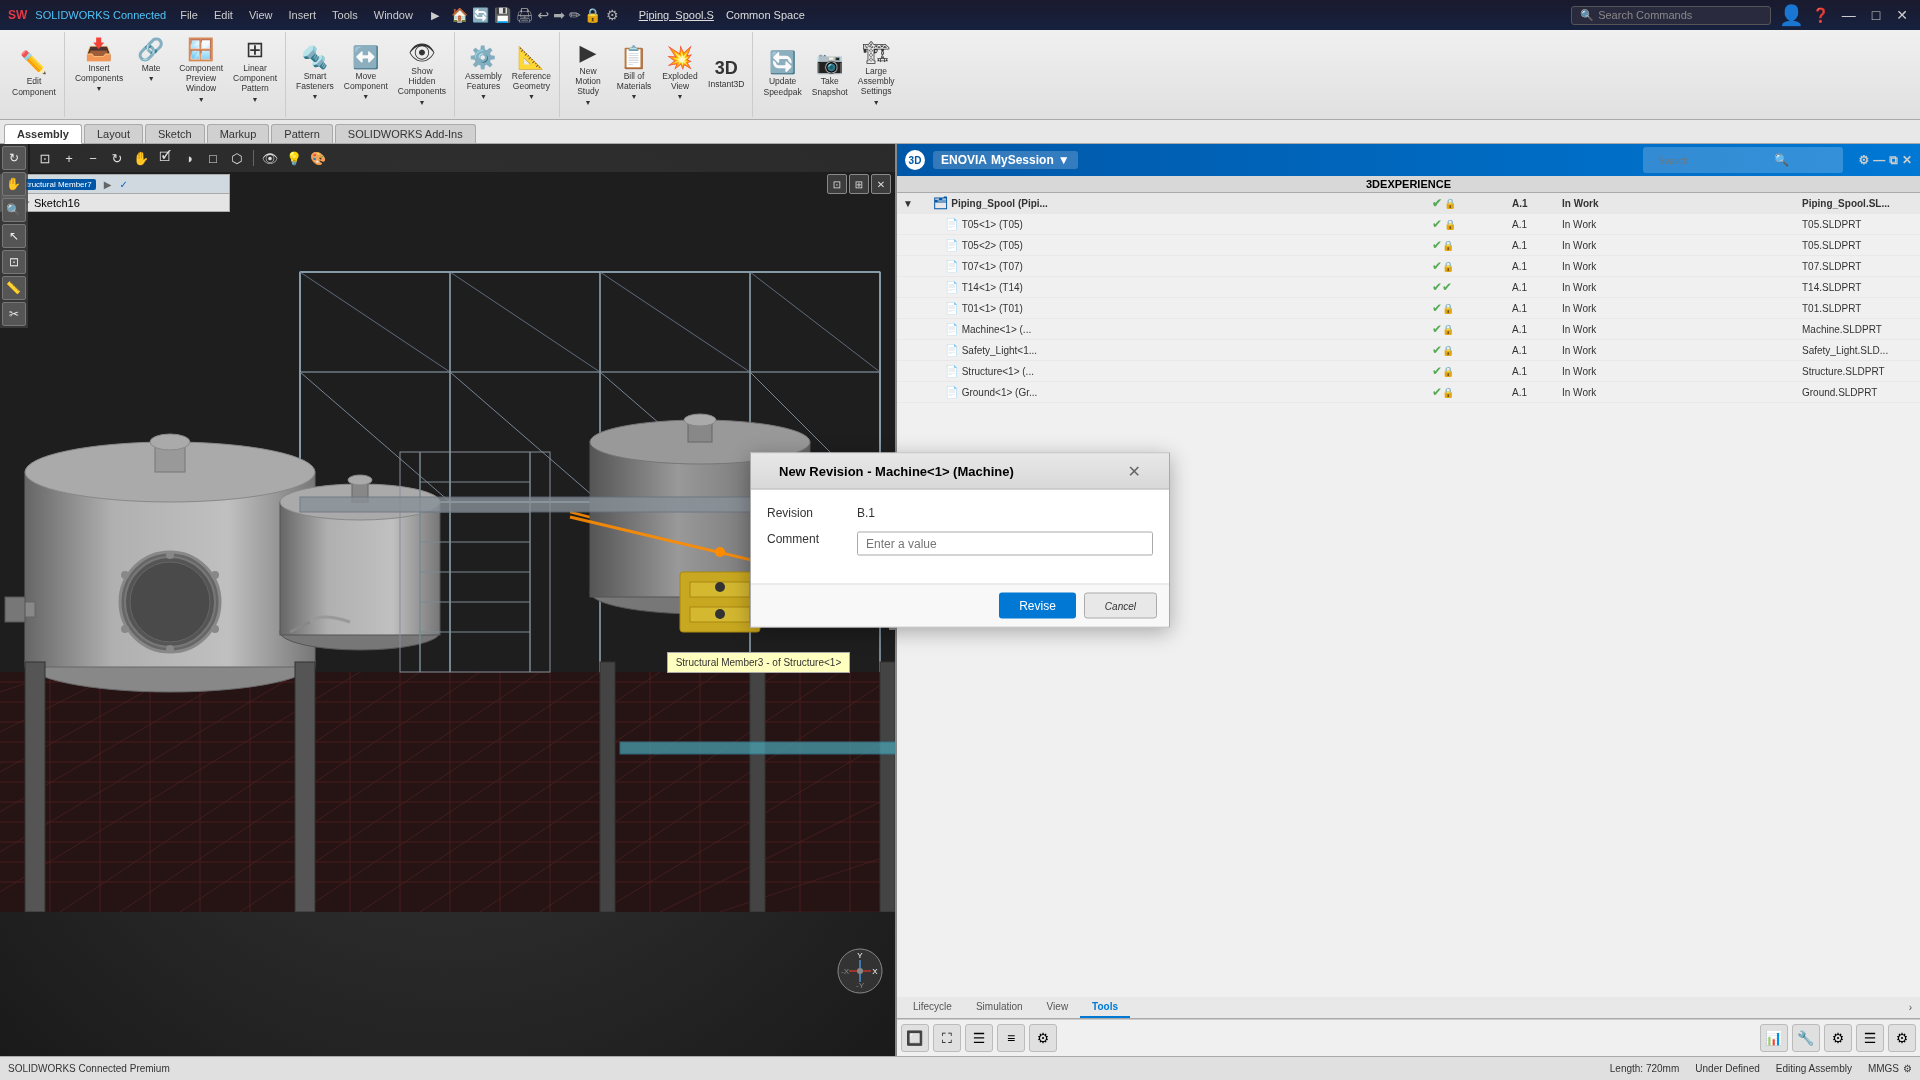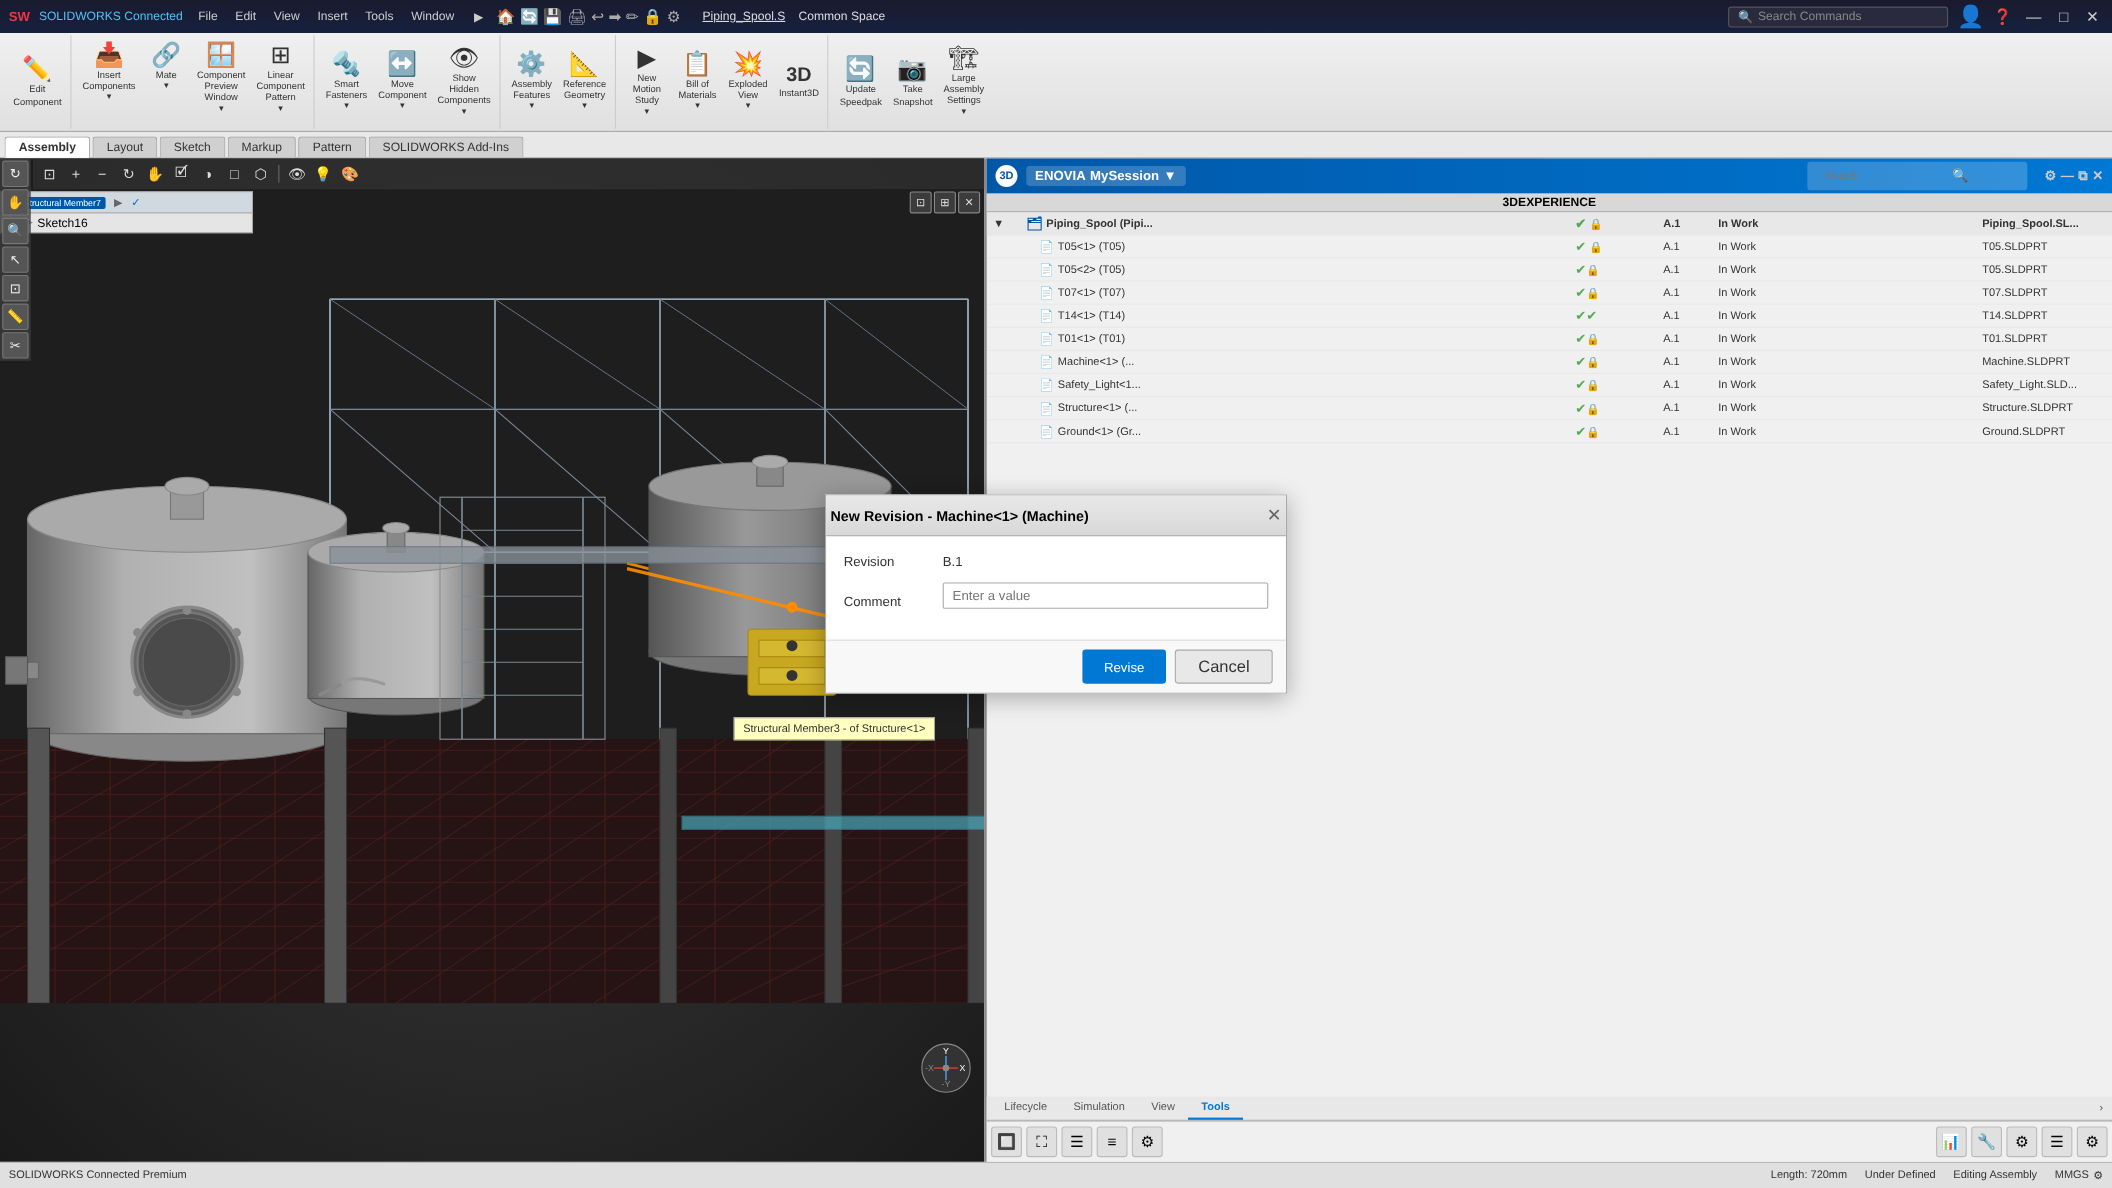--- a/index.html
+++ b/index.html
@@ -388,34 +388,34 @@
       transform: translate(-50%, -50%);
       width: 420px;
       background: white;
       border: 1px solid #aaa;
       box-shadow: 0 4px 20px rgba(0,0,0,0.3);
       z-index: 1000;
       font-size: 12px;
     }
     #revision-dialog-header {
       background: linear-gradient(to bottom, #e8e8e8, #d8d8d8);
-      padding: 8px 4px;
+      padding: 8px 28px;
       border-bottom: 1px solid #aaa;
       display: flex;
       justify-content: space-between;
       align-items: center;
       font-size: 13px;
       font-weight: bold;
     }
     #revision-dialog-body {
       padding: 16px;
     }
     .dialog-row {
       display: flex;
-      align-items: flex-end;
+      align-items: flex-start;
       margin-bottom: 12px;
     }
     .dialog-label {
       width: 90px;
       color: #333;
       font-size: 12px;
     }
     .dialog-value {
       font-size: 12px;
       color: #333;
@@ -445,21 +445,22 @@
       cursor: pointer;
       font-size: 12px;
     }
     .btn-secondary {
       padding: 6px 20px;
       background: #e8e8e8;
       color: #333;
       border: 1px solid #aaa;
       border-radius: 3px;
       cursor: pointer;
-      font-size: 15px;
+      font-size: 10px;
+      font-style: italic;
     }
     .close-btn {
       background: none;
       border: none;
       cursor: pointer;
       font-size: 16px;
       color: #666;
     }
 
     

